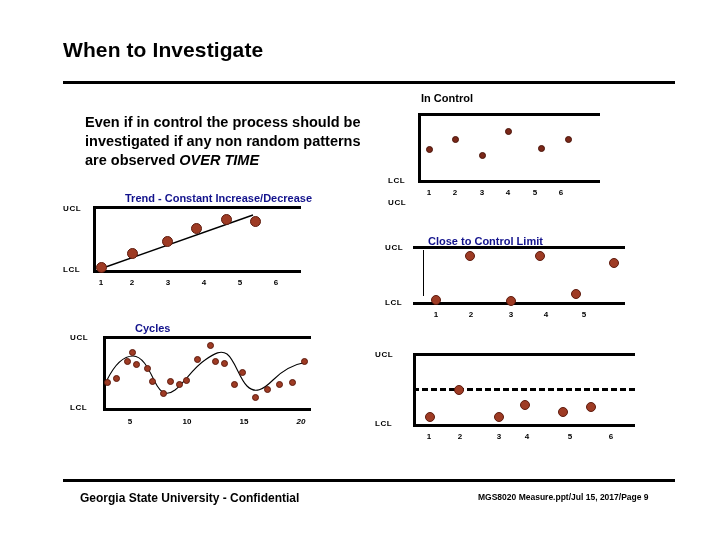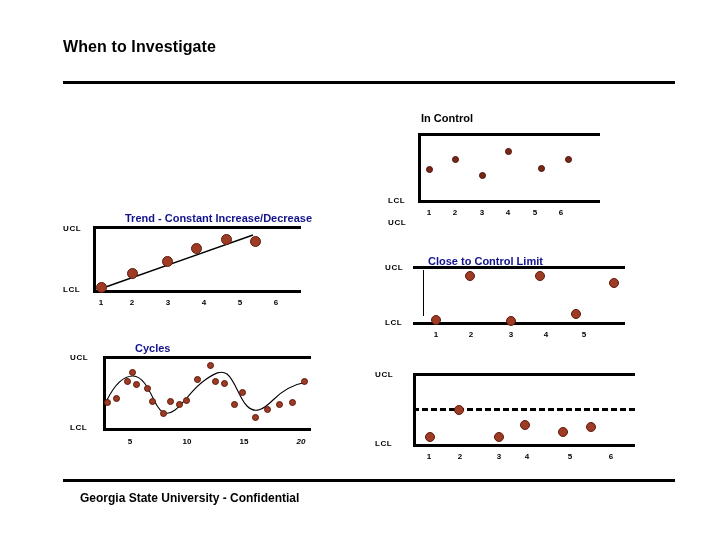--- a/index.html
+++ b/index.html
@@ -19,21 +19,21 @@
   .slide {
     position: absolute;
     inset: 0;
   }
 
   
   .slide-title {
     position: absolute;
     left: 63px;
     top: 38px;
-    font-size: 16px;
+    font-size: 21px;
     font-weight: bold;
     letter-spacing: 0.1px;
     white-space: nowrap;
   }
   .title-rule {
     position: absolute;
     left: 63px;
     top: 81px;
     width: 612px;
     height: 3px;
@@ -50,21 +50,20 @@
     font-weight: bold;
     line-height: 19px;
   }
   .body-text .em {
     font-style: italic;
   }
 
   
   .chart {
     position: absolute;
-    margin-top: 20px;
   }
   .chart .ctitle {
     position: absolute;
     font-size: 11px;
     font-weight: bold;
     color: #12128C;
     white-space: nowrap;
   }
   .chart .ctitle.black {
     color: #000000;
@@ -150,20 +149,23 @@
   }
 </style>
 </head>
 <body>
 
 <div class="slide">
 
   <div class="slide-title">When to Investigate</div>
   <div class="title-rule"></div>
 
+  <div class="body-text">
+    <span>Even if in control the process should be investigated if any non random patterns are observed </span><span class="em">OVER TIME</span>
+  </div>
 
   <div class="chart" id="chart-in-control" style="left:388px; top:92px; width:212px; height:112px;">
     <div class="ctitle black" style="left:33px; top:0px;">In Control</div>
     <div class="axis-label" style="left:0px; top:106px;">UCL</div>
     <div class="axis-label" style="left:0px; top:84px;">LCL</div>
     <div class="ucl-bar" style="left:30px; top:21px; width:182px;"></div>
     <div class="lcl-bar" style="left:30px; top:88px; width:182px;"></div>
     <div class="yaxis" style="left:30px; top:21px; height:70px;"></div>
     <div class="dot small" style="left:38px; top:54px; width:7px; height:7px;"></div>
     <div class="dot small" style="left:64px; top:44px; width:7px; height:7px;"></div>
@@ -279,14 +281,15 @@
     <div class="tick" style="left:45px; top:94px; width:18px;">1</div>
     <div class="tick" style="left:76px; top:94px; width:18px;">2</div>
     <div class="tick" style="left:115px; top:94px; width:18px;">3</div>
     <div class="tick" style="left:143px; top:94px; width:18px;">4</div>
     <div class="tick" style="left:186px; top:94px; width:18px;">5</div>
     <div class="tick" style="left:227px; top:94px; width:18px;">6</div>
   </div>
 
   <div class="footer-rule"></div>
   <div class="footer-left">Georgia State University - Confidential</div>
+  <div class="footer-right">MGS8020 Measure.ppt/Jul 15, 2017/Page 9</div>
 
 </div>
 
 </body></html>

